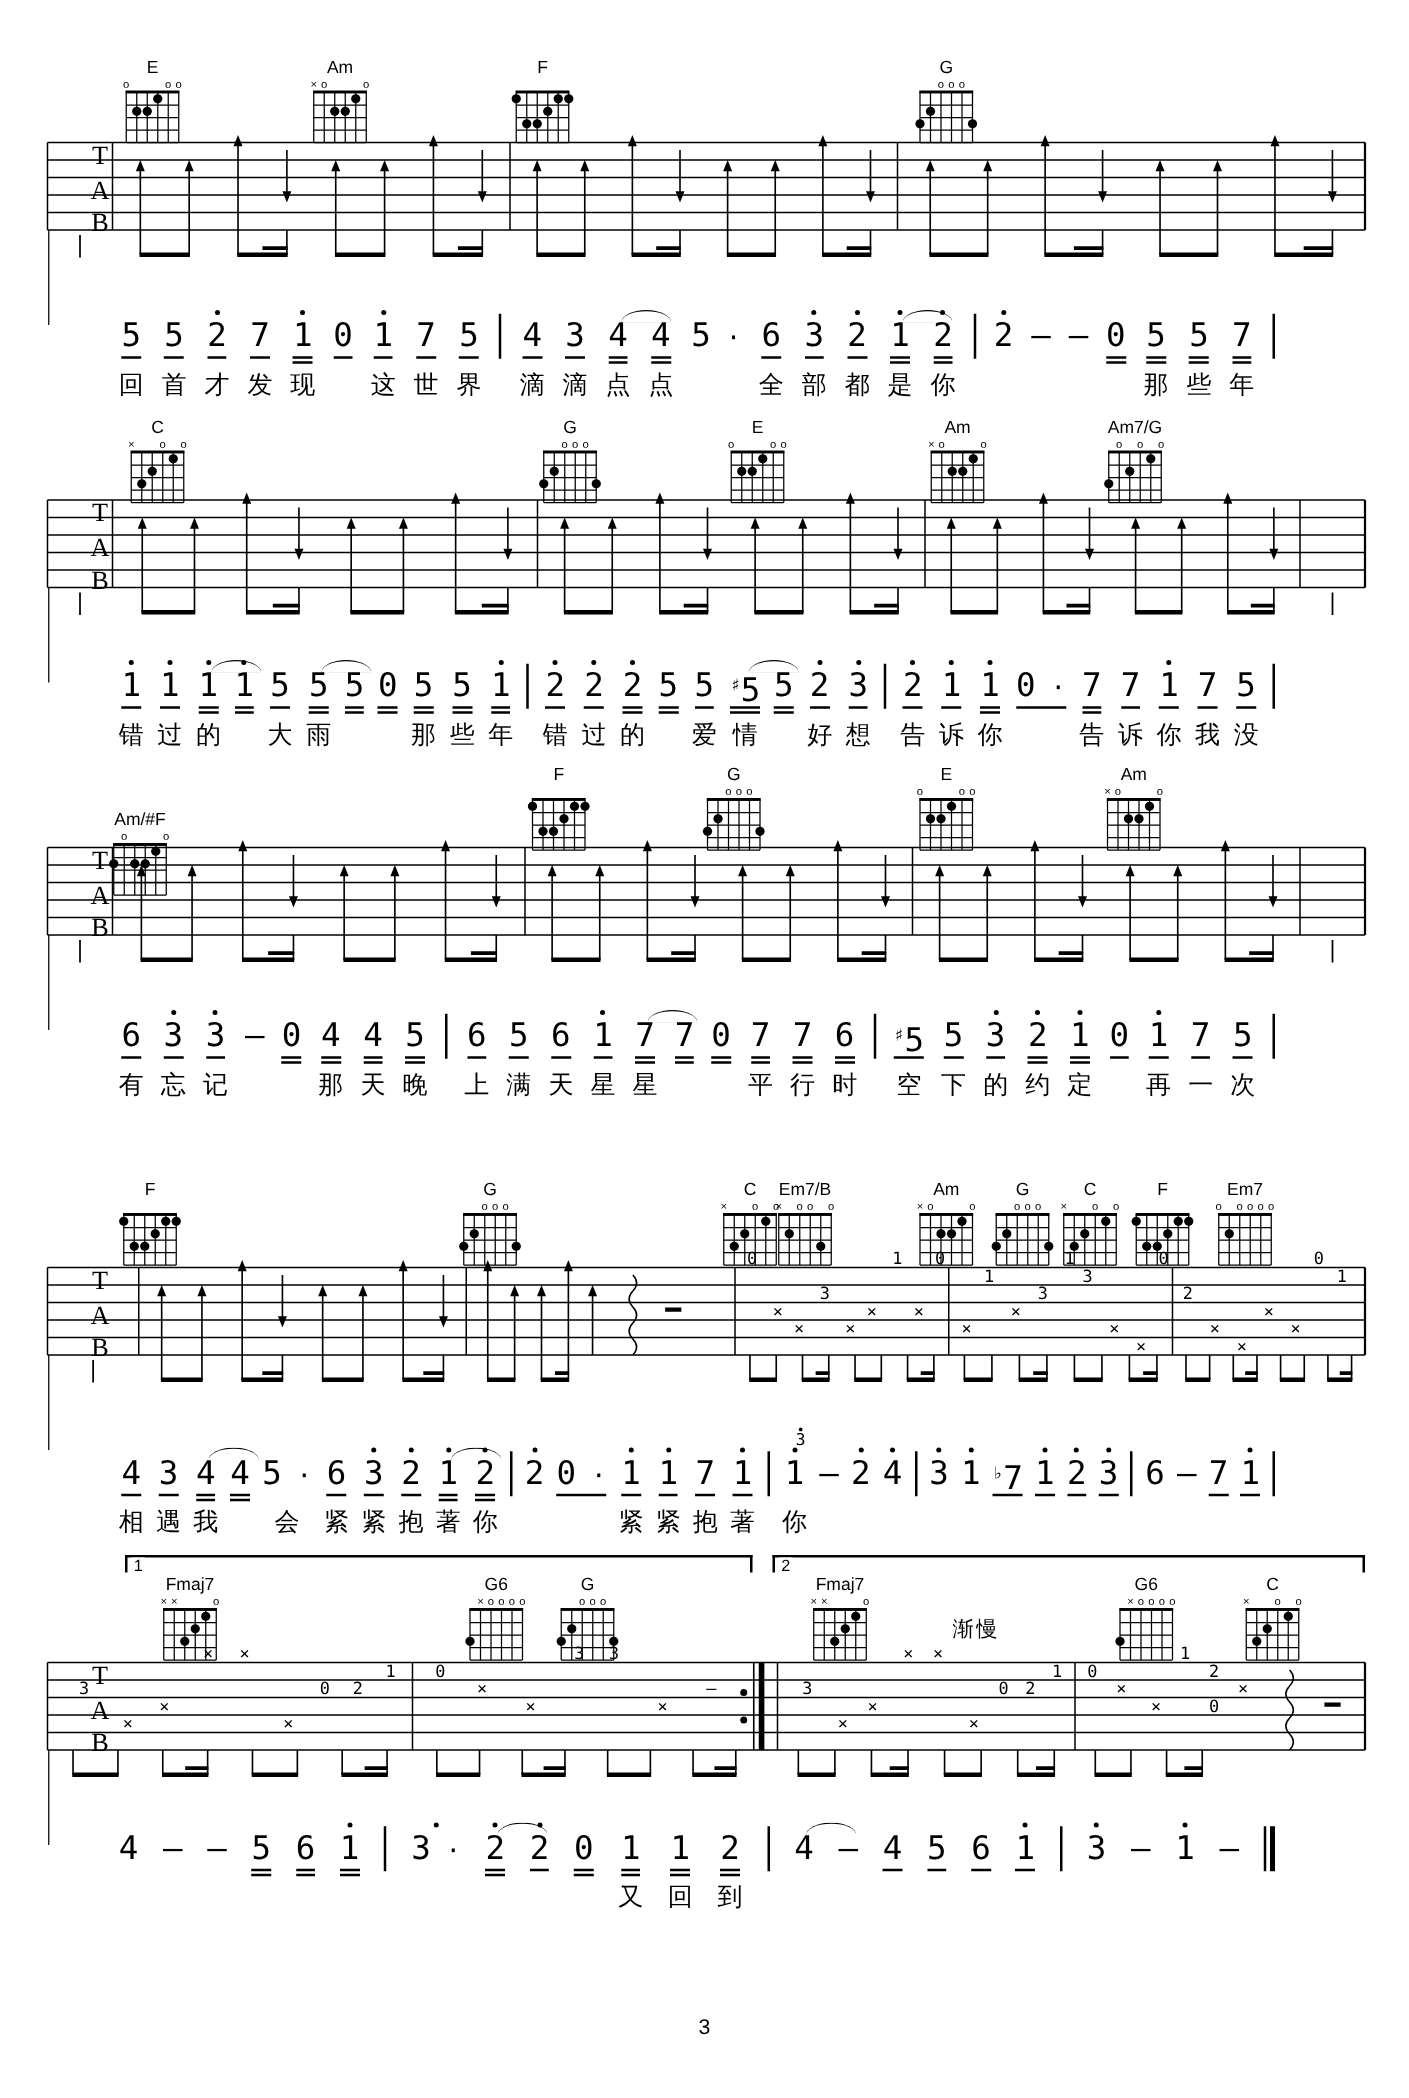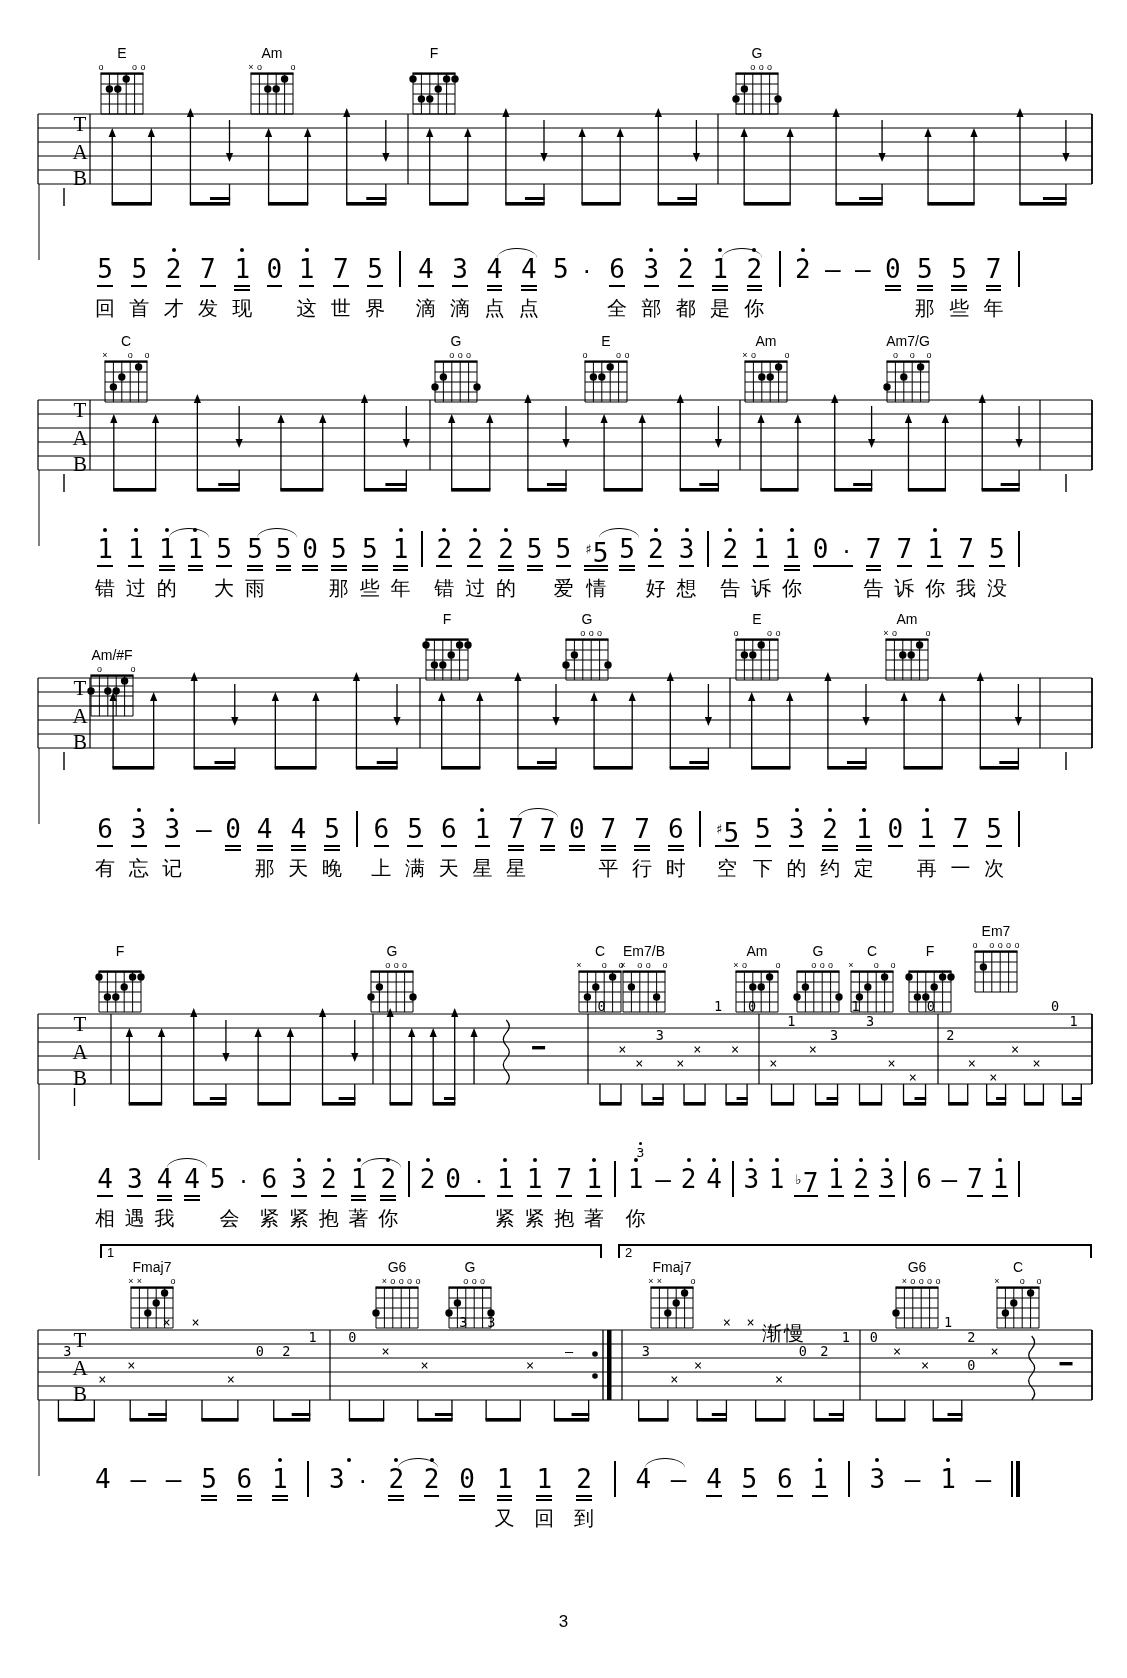--- a/index.html
+++ b/index.html
@@ -19,21 +19,21 @@
   .vul{height:2px;background:#000;}
   .vlyr{height:26px;line-height:26px;font-size:20px;white-space:nowrap;}
   .vbarwrap{height:30px;display:flex;align-items:center;gap:3px;}
   .vbar{width:2px;height:36px;background:#000;}
   .vbar.thick{width:4px;}
   .varc{position:absolute;top:2px;left:62%;width:40px;height:9px;border-top:1.6px solid #000;border-radius:50% 50% 0 0 / 100% 100% 0 0;}
   .vgrace{position:absolute;top:-14px;left:55%;font-family:"DejaVu Sans Mono",monospace;font-size:13px;line-height:13px;}
   .vgrace::before{content:"";display:block;width:3px;height:3px;border-radius:50%;background:#000;margin:0 auto 1px;}
   .volta{position:absolute;height:12px;border-top:2px solid #000;border-left:2px solid #000;border-right:2px solid #000;}
   .volta .vnumlab{position:absolute;left:3px;top:0px;font-size:13px;line-height:13px;background:#fff;padding:0 2px;}
-  .rit{position:absolute;font-size:20px;letter-spacing:2px;margin-top:28px;}
+  .rit{position:absolute;font-size:17px;letter-spacing:2px;}
   .pageno{position:absolute;left:0;width:1127px;text-align:center;top:1612px;font-size:17px;}
 </style>
 </head>
 <body>
 
 <div id="sheet">
     <div class="chord" style="left: 90px; top: 46px;">
       <div class="cname">E</div>
       <svg width="64" height="54">
         <text x="11" y="9" text-anchor="middle" font-size="9" font-family="Liberation Sans, sans-serif">o</text>
@@ -860,21 +860,21 @@
         <line x1="44.6" y1="13" x2="44.6" y2="53" stroke="#000" stroke-width="1"></line>
         <line x1="53" y1="13" x2="53" y2="53" stroke="#000" stroke-width="1"></line>
         <circle cx="11" cy="18" r="3.7" fill="#000"></circle>
         <circle cx="19.4" cy="38" r="3.7" fill="#000"></circle>
         <circle cx="27.8" cy="38" r="3.7" fill="#000"></circle>
         <circle cx="36.2" cy="28" r="3.7" fill="#000"></circle>
         <circle cx="44.6" cy="18" r="3.7" fill="#000"></circle>
         <circle cx="53" cy="18" r="3.7" fill="#000"></circle>
       </svg>
     </div>
-    <div class="chord" style="left: 964px; top: 924px;">
+    <div class="chord" style="left: 964px; top: 944px;">
       <div class="cname">Em7</div>
       <svg width="64" height="54">
         <text x="11" y="9" text-anchor="middle" font-size="9" font-family="Liberation Sans, sans-serif">o</text>
         <text x="27.8" y="9" text-anchor="middle" font-size="9" font-family="Liberation Sans, sans-serif">o</text>
         <text x="36.2" y="9" text-anchor="middle" font-size="9" font-family="Liberation Sans, sans-serif">o</text>
         <text x="44.6" y="9" text-anchor="middle" font-size="9" font-family="Liberation Sans, sans-serif">o</text>
         <text x="53" y="9" text-anchor="middle" font-size="9" font-family="Liberation Sans, sans-serif">o</text>
         <rect x="10.4" y="11.4" width="43.2" height="2.2" fill="#000"></rect>
         <line x1="11" y1="13" x2="53" y2="13" stroke="#000" stroke-width="1"></line>
         <line x1="11" y1="23" x2="53" y2="23" stroke="#000" stroke-width="1"></line>

